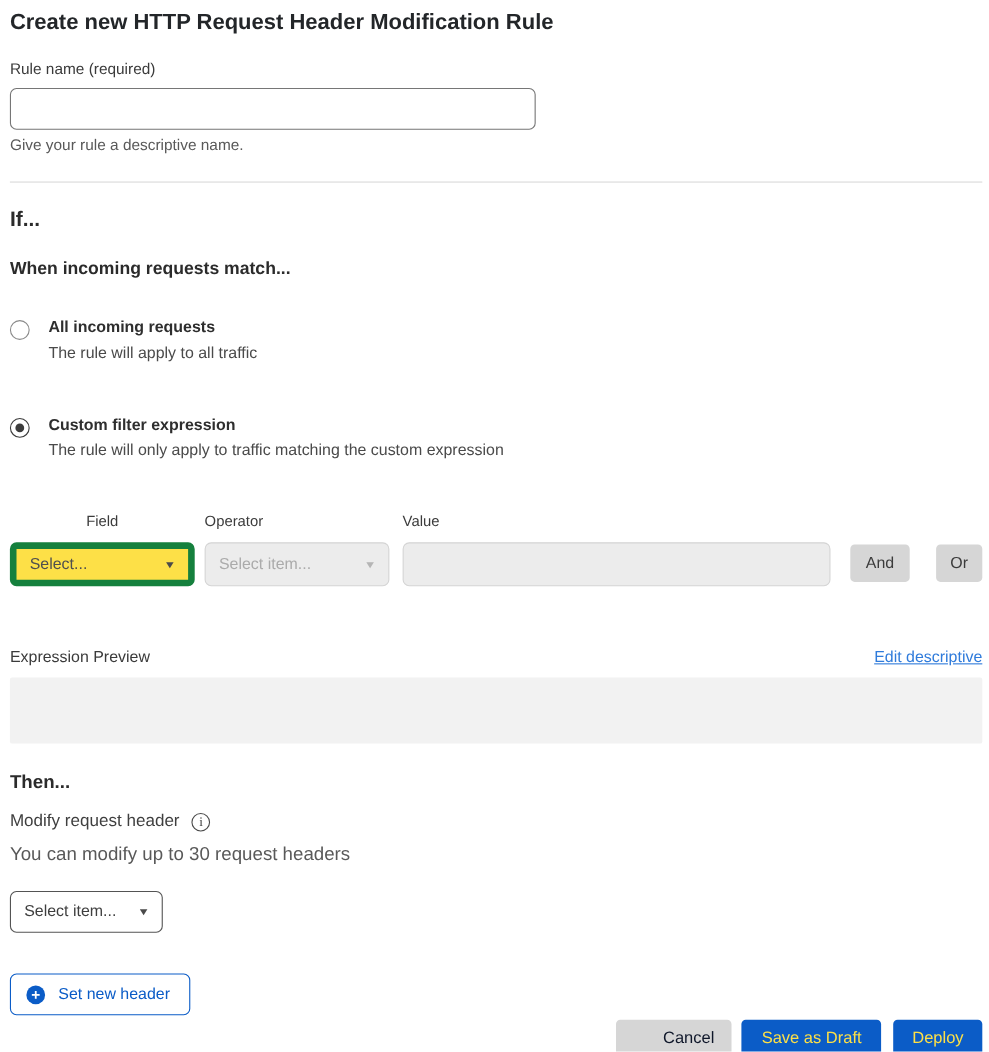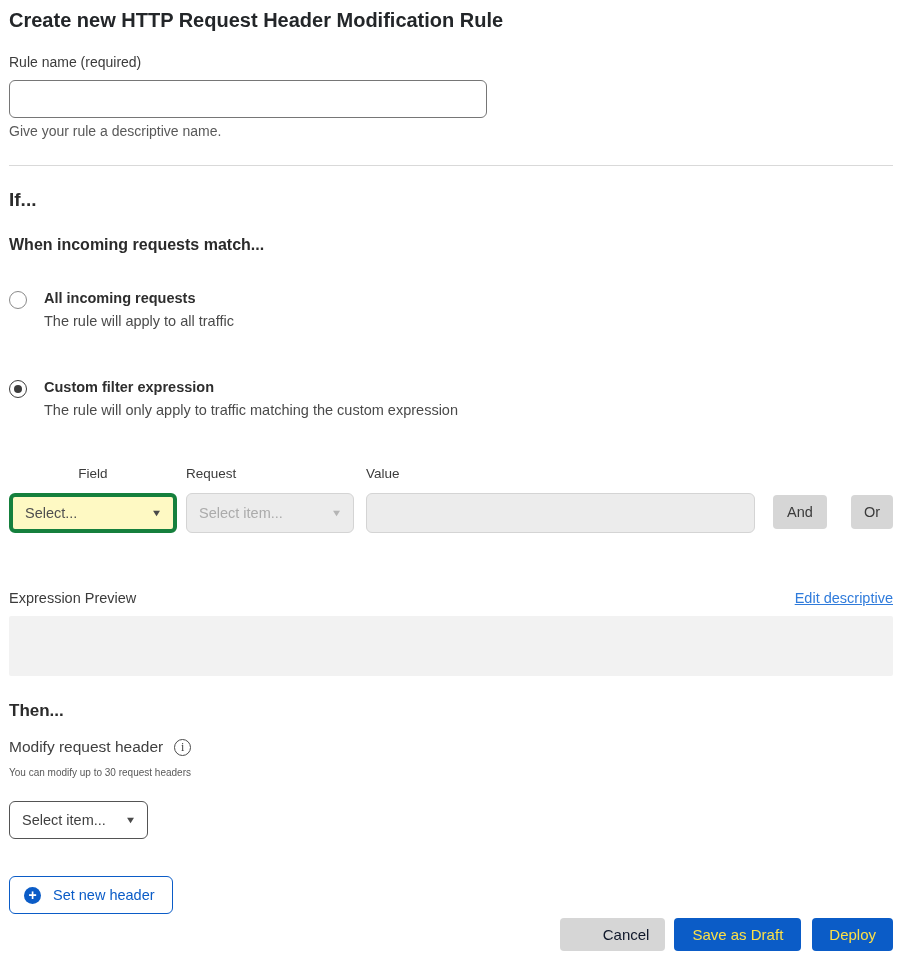--- a/index.html
+++ b/index.html
@@ -111,23 +111,23 @@
     font-size: 13.5px;
     color: #3b3b3b;
     line-height: 14px;
     margin-bottom: 12px;
   }
   .col-field  { width: 168px; margin-right: 9px; text-align: center; }
   .col-oper   { width: 168px; margin-right: 12px; }
   .col-value  { flex: 1 1 auto; margin-right: 18px; }
   .select-box {
     height: 40px;
-    border: 4px solid #15803d;
-    border-radius: 6px;
-    background: #fef9c3;
+    border: 6px solid #15803d;
+    border-radius: 6px;
+    background: #fde047;
     display: flex;
     align-items: center;
     justify-content: space-between;
     padding: 0 12px;
     font-size: 14.5px;
     color: #4f4f4f;
     cursor: pointer;
   }
   .select-box.disabled {
     border: 1px solid #d4d4d4;
@@ -199,21 +199,21 @@
     border: 1px solid #4a4a4a;
     border-radius: 50%;
     display: inline-flex;
     align-items: center;
     justify-content: center;
     font-family: "Liberation Serif", serif;
     font-size: 12px;
     color: #3f3f3f;
     cursor: pointer;
   }
-  .count-text { margin-top: 11px; font-size: 10px; color: #595959; }
+  .count-text { margin-top: 11px; font-size: 17px; color: #595959; }
 
   .header-select {
     margin-top: 23px;
     width: 139px;
     height: 38px;
     border: 1px solid #545454;
     border-radius: 6px;
     background: #fff;
     display: flex;
     align-items: center;
@@ -306,21 +306,21 @@
 
   <div class="builder-row">
     <div class="col-field">
       <div class="builder-col-label">Field</div>
       <div class="select-box">
         <span>Select...</span>
         <span class="select-arrow">▼</span>
       </div>
     </div>
     <div class="col-oper">
-      <div class="builder-col-label">Request</div>
+      <div class="builder-col-label">Operator</div>
       <div class="select-box disabled">
         <span>Select item...</span>
         <span class="select-arrow">▼</span>
       </div>
     </div>
     <div class="col-value">
       <div class="builder-col-label">Value</div>
       <input class="value-input" type="text" disabled="" value="" style="">
     </div>
     <div class="conj-wrap conj-and-wrap">

